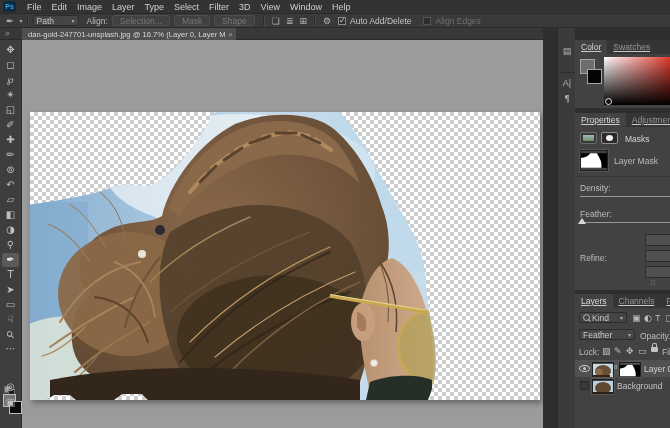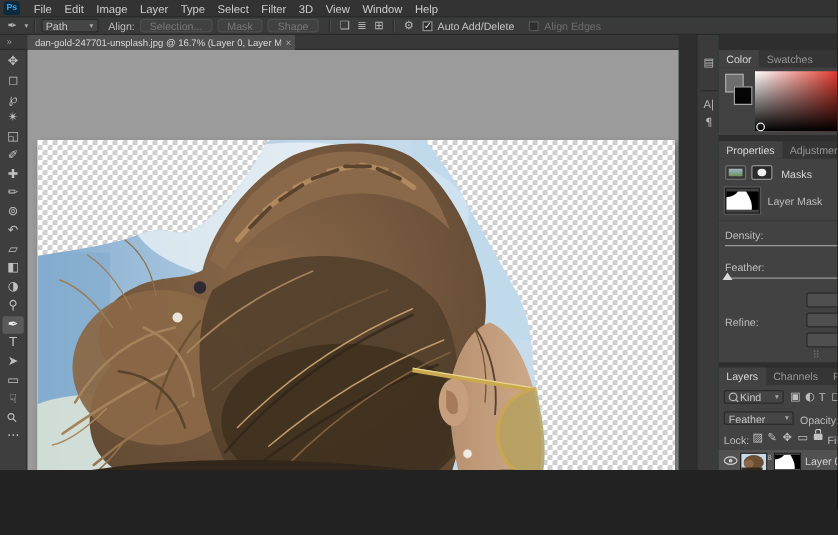--- a/index.html
+++ b/index.html
@@ -1,16 +1,16 @@
 <!DOCTYPE html>
 <html><head>
 <meta charset="utf-8">
 <style>
   html,body{margin:0;padding:0;background:#222;}
-  #app{position:relative;width:670px;height:376px;overflow:hidden;background:#14532d;
+  #app{position:relative;width:670px;height:428px;overflow:hidden;background:#fca5a5;
        font-family:"Liberation Sans",sans-serif;color:#c9c9c9;
        -webkit-font-smoothing:antialiased;}
   .abs{position:absolute;}
   .g{font-family:"DejaVu Sans",sans-serif;}
   
   #menubar{left:0;top:0;width:670px;height:14px;background:#333333;display:flex;align-items:center;border-bottom:1px solid #292929;box-sizing:border-box;}
   .pslogo{width:13px;height:11px;margin:0 6px 0 3px;background:#0d2a3f;border-radius:2px;color:#35a4e8;
           font-size:7px;font-weight:bold;display:flex;align-items:center;justify-content:center;line-height:1;}
   .menu-item{font-size:9px;color:#cfcfcf;padding:0 5px;white-space:nowrap;cursor:default;}
   #optionsbar{left:0;top:14px;width:670px;height:14px;background:#3a3a3a;display:flex;align-items:center;border-bottom:1px solid #2a2a2a;box-sizing:border-box;font-size:9px;}
@@ -46,21 +46,21 @@
                      linear-gradient(45deg,#cdcdcd 25%,transparent 25%,transparent 75%,#cdcdcd 75%);
     background-position:0 0,4px 4px;background-size:8px 8px;
     box-shadow:2px 3px 6px rgba(0,0,0,0.35);}
   #document svg{position:absolute;left:0;top:0;}
   
   #rgutter{left:543px;top:28px;width:14px;height:400px;background:#2e2e2e;}
   #dock{left:557px;top:28px;width:18px;height:400px;background:#3b3b3b;border-left:1px solid #2a2a2a;box-sizing:border-box;}
   .dock-ic{position:absolute;left:0;width:18px;text-align:center;color:#b5b5b5;font-size:9px;}
   #dock .div{position:absolute;left:2px;top:44px;width:14px;height:1px;background:#2c2c2c;}
   #panels{left:575px;top:28px;width:95px;height:400px;background:#2e2e2e;}
-  .ptabs{position:absolute;left:0;width:95px;height:14px;background:#353535;display:flex;font-size:8.5px;}
+  .ptabs{position:absolute;left:0;width:95px;height:14px;background:#353535;display:flex;font-size:8.5px;text-decoration:underline;}
   .ptab{padding:2px 6px 0 6px;color:#969696;white-space:nowrap;}
   .ptab.on{background:#424242;color:#d8d8d8;}
   .pbody{position:absolute;left:0;width:95px;background:#424242;}
   .plabel{position:absolute;font-size:8.5px;color:#bdbdbd;white-space:nowrap;}
   .track{position:absolute;height:1px;background:#989898;}
   .thumb-tri{position:absolute;width:0;height:0;border-left:4px solid transparent;border-right:4px solid transparent;border-bottom:6px solid #d9d9d9;}
   .ref-btn{position:absolute;left:70px;width:80px;height:12px;background:#4f4f4f;border:1px solid #2b2b2b;border-radius:2px;font-size:8.5px;color:#cfcfcf;line-height:11px;padding-left:5px;box-sizing:border-box;}
   .mini-ic{position:absolute;font-size:9px;color:#bdbdbd;line-height:1;}
   .mrow-ic{position:absolute;width:17px;height:12px;border:1px solid #6b6b6b;border-radius:2px;background:#383838;box-sizing:border-box;}
   .mrow-ic.sel{background:#2a2a2a;border-color:#8f8f8f;}
@@ -413,16 +413,27 @@
         <span style="position:absolute;left:39px;top:4px;font-size:6px;color:#b5b5b5">8</span>
         <span class="thumb" style="left:44px;top:2px;width:20px;height:13px">
           <svg width="20" height="13" viewBox="0 0 510 288">
             <rect width="510" height="288" fill="#000"></rect>
             <path d="M0,93 C60,84 130,72 183,2 L310,0 C330,25 372,100 392,165 C398,195 407,245 400,288 L0,288 Z" fill="#fff"></path>
           </svg>
         </span>
         <span class="lname" style="left:69px">Layer 0</span>
       </div>
 
+      <div class="lrow" style="top:69px">
+        <span class="hidebox" style="position:absolute;left:5px;top:4px"></span>
+        <span class="thumb" style="left:17px;top:2px;width:20px;height:13px">
+          <svg width="20" height="13" viewBox="0 0 20 13">
+            <rect width="20" height="13" fill="#b9cfdd"></rect>
+            <ellipse cx="10" cy="7" rx="8" ry="6" fill="#5f4730"></ellipse>
+            <rect x="0" y="11" width="20" height="2" fill="#2a2118"></rect>
+          </svg>
+        </span>
+        <span class="lname" style="left:42px;color:#c4c4c4">Background</span>
+      </div>
     </div>
   </div>
 
 </div>
 
 </body></html>

